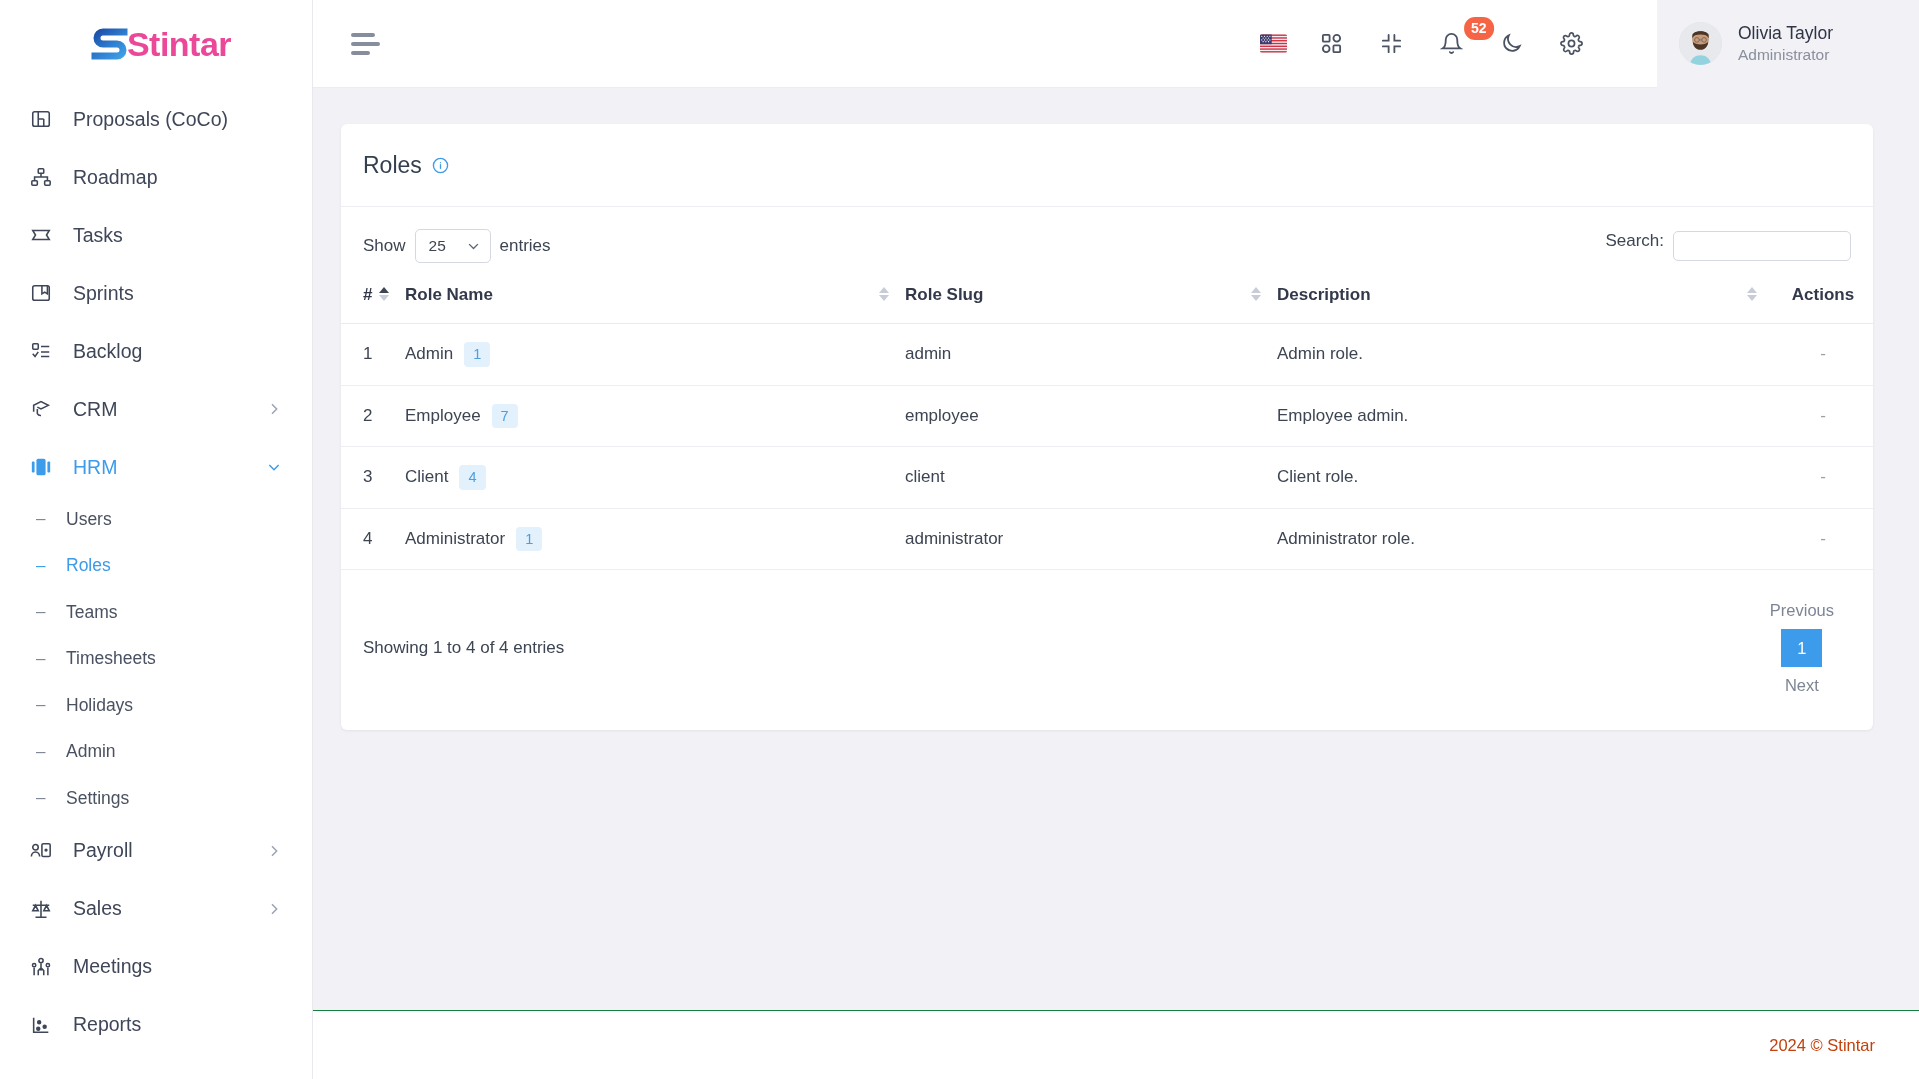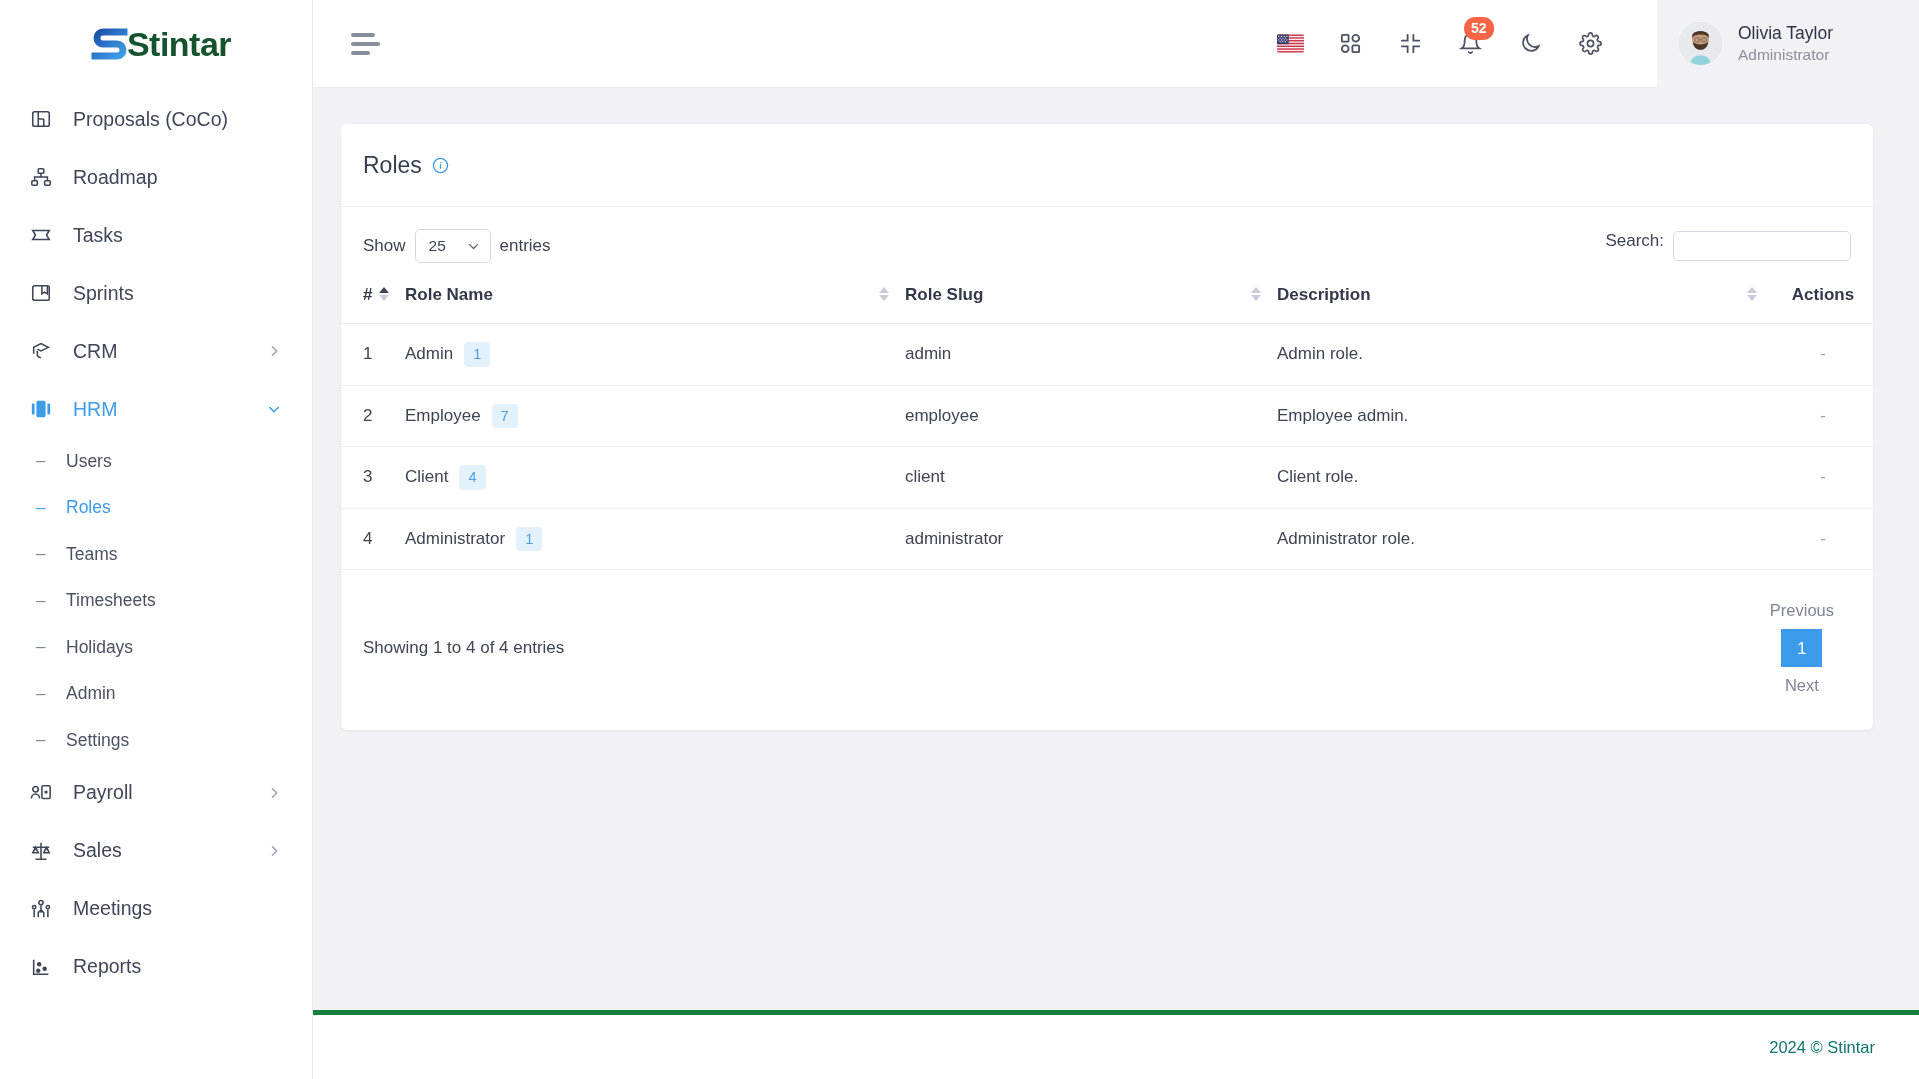--- a/index.html
+++ b/index.html
@@ -30,21 +30,21 @@
     display: flex;
     align-items: center;
     justify-content: center;
     padding-left: 6px;
   }
   .logo-mark { display: block; }
   .logo-text {
     font-size: 34px;
     font-weight: 700;
     letter-spacing: -0.5px;
-    color: #14532d;
+    color: #ec4899;
     margin-left: -6px;
   }
   .nav { flex: 1; overflow: hidden; padding-top: 2px; }
   .nav-item {
     display: flex;
     align-items: center;
     height: 58px;
     padding: 0 30px 0 28px;
     color: #3f4658;
     font-size: 19.5px;
@@ -108,21 +108,21 @@
   }
   .hamburger span { display: block; height: 4px; border-radius: 2px; background: #868e9e; }
   .hamburger span:nth-child(1) { width: 24px; }
   .hamburger span:nth-child(2) { width: 29px; }
   .hamburger span:nth-child(3) { width: 19px; }
 
   .topbar-spacer { flex: 1; }
   .topbar-icons { display: flex; align-items: center; gap: 0px; padding-right: 8px; }
   .tb-icon {
     width: 60px; height: 60px;
-    display: flex; align-items: center; justify-content: center;
+    display: flex; align-items: center; justify-content: flex-start;
     cursor: pointer; color: #4b5263; position: relative;
   }
   .flag {
     width: 27px; height: 19px; border-radius: 2px;
     overflow: hidden; display: block;
   }
   .notif-badge {
     position: absolute;
     top: 3px; left: 50%;
     transform: translateX(-20%);
@@ -291,22 +291,22 @@
     margin: 0 4px;
   }
 
   .footer-bar {
     height: 69px;
     min-height: 69px;
     background: #ffffff;
     display: flex; align-items: center; justify-content: flex-end;
     padding-right: 44px;
     font-size: 16.5px;
-    color: #0f766e;
-    border-top: 5px solid #15803d;
+    color: #c2410c;
+    border-top: 1px solid #15803d;
   }
 </style>
 </head>
 <body>
 
 <div class="app">
 
   <aside class="sidebar">
 
     <div class="logo-wrap">
@@ -361,20 +361,29 @@
       <div class="nav-item">
         <span class="ico">
           <svg width="22" height="22" viewBox="0 0 24 24" fill="none" stroke="currentColor" stroke-width="1.7">
             <rect x="3" y="4" width="18" height="16" rx="2"></rect>
               <path d="M13 4v9l3-2 3 2V4"></path>
           </svg>
         </span>
         <span class="lbl">Sprints</span>
       </div>
 
+      <div class="nav-item">
+        <span class="ico">
+          <svg width="22" height="22" viewBox="0 0 24 24" fill="none" stroke="currentColor" stroke-width="1.7">
+            <rect x="3" y="4" width="6" height="6" rx="1"></rect>
+              <path d="M12 7h9M12 13h9M12 18h9M3 15l2.5 3L9 13"></path>
+          </svg>
+        </span>
+        <span class="lbl">Backlog</span>
+      </div>
 
       <div class="nav-item">
         <span class="ico">
           <svg width="22" height="22" viewBox="0 0 24 24" fill="none" stroke="currentColor" stroke-width="1.7">
             <path d="M4 15V8l8-4 8 4-8 4-4-2"></path>
               <path d="M8 12v5a4 4 0 0 0 4 2"></path>
           </svg>
         </span>
         <span class="lbl">CRM</span>
         <span class="caret">

